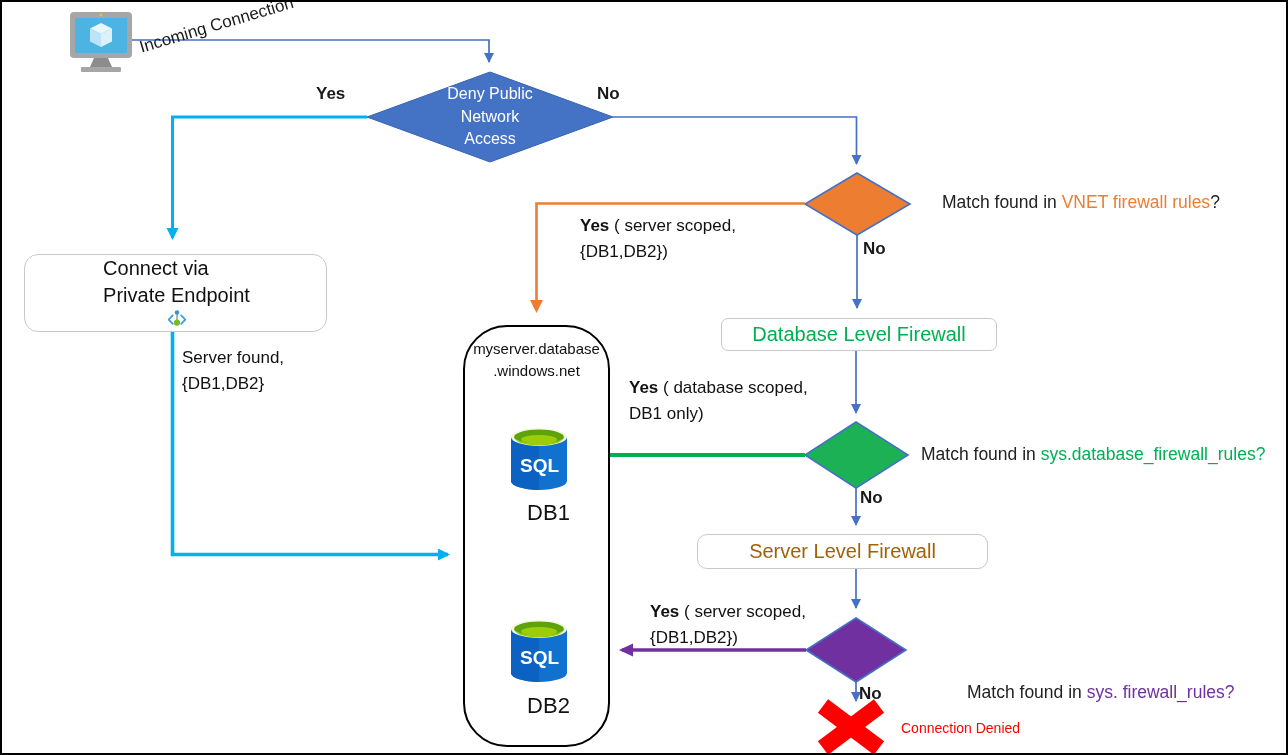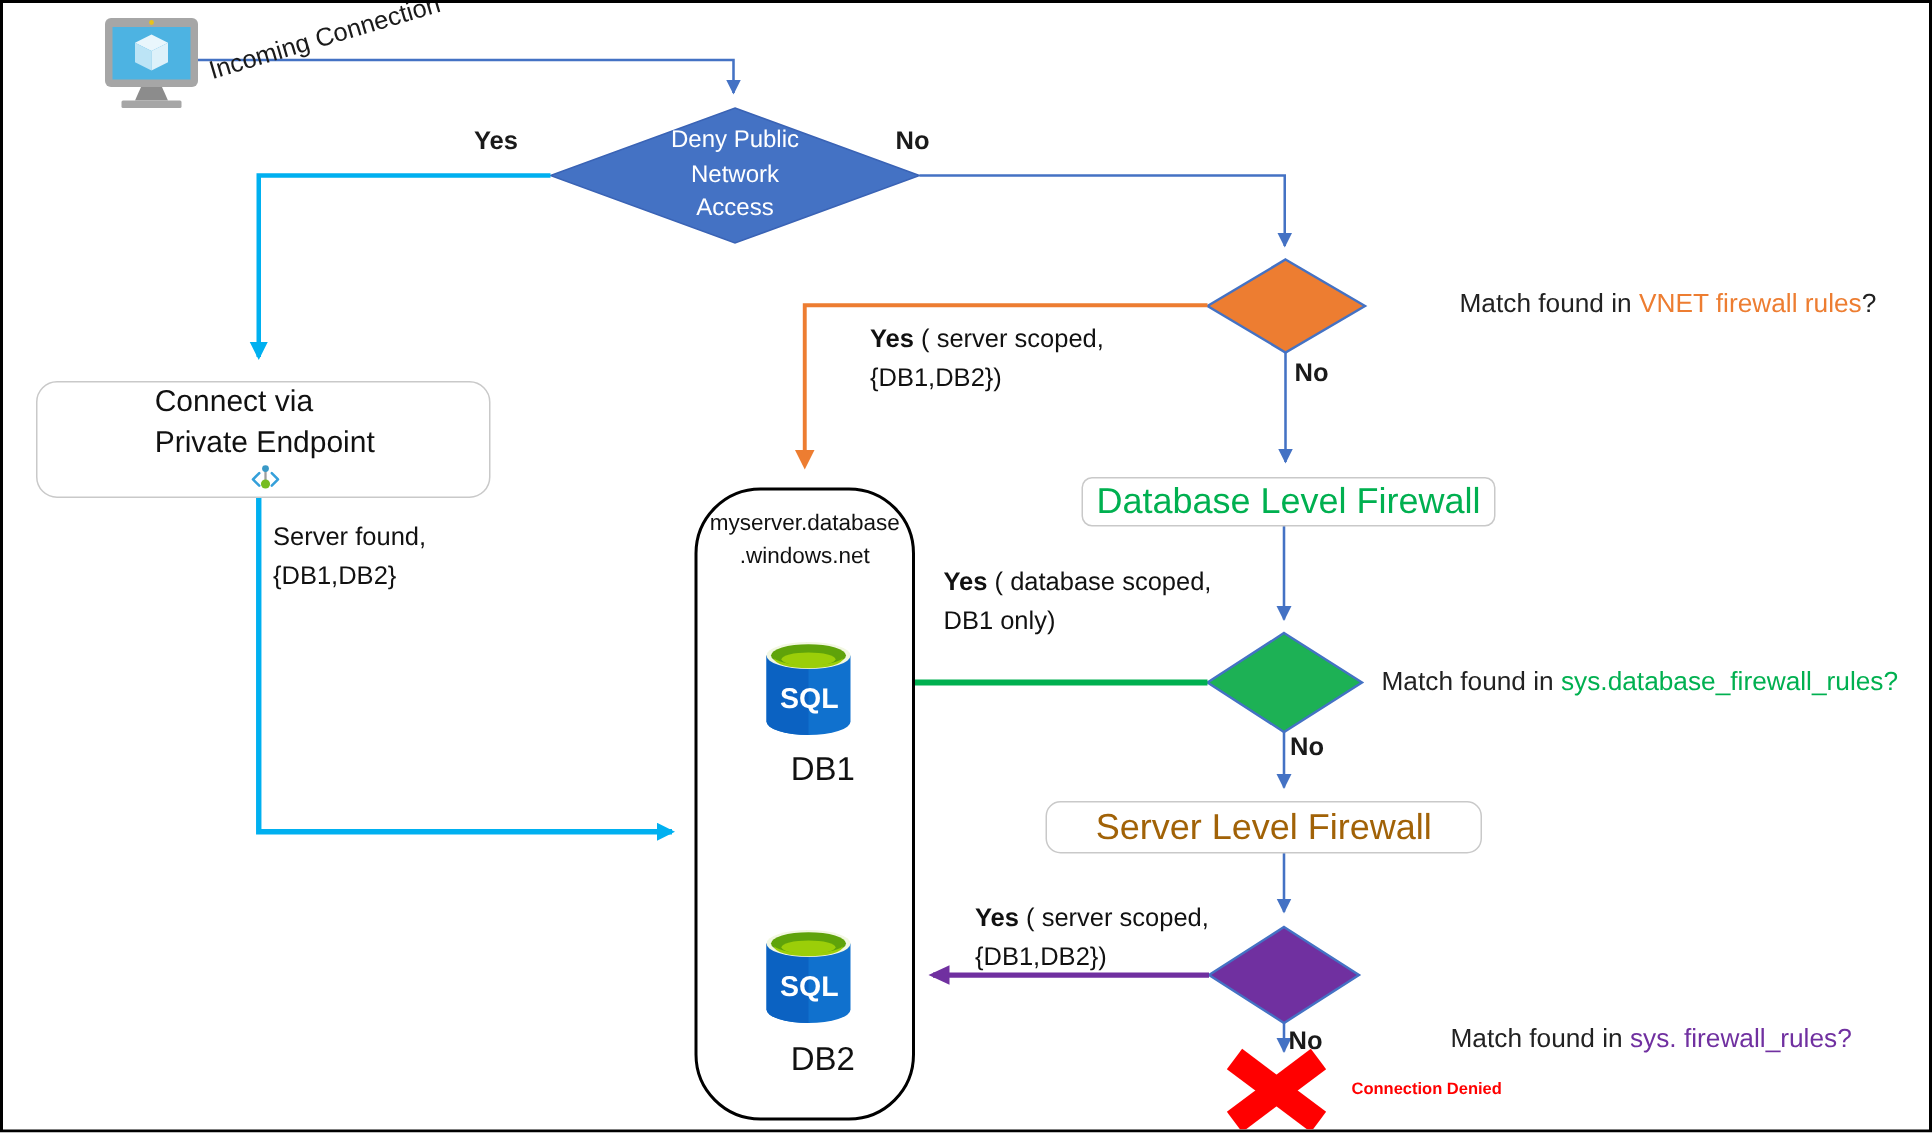--- a/index.html
+++ b/index.html
@@ -13,39 +13,39 @@
   .prewrap{white-space:pre-line;}
   .bold{font-weight:bold;}
   .yn{font-size:17px;font-weight:bold;color:#1a1a1a;}
   .diamond-text{
     display:flex;align-items:center;justify-content:center;text-align:center;
     color:#fff;font-size:16px;line-height:1.4;
   }
   .rounded-box{
     position:absolute;z-index:2;background:#fff;border:1.5px solid #c9c9c9;
     border-radius:7px;display:flex;align-items:center;justify-content:center;
-    font-size:24px;
+    font-size:20px;
   }
   .connect-box{
     position:absolute;z-index:2;background:#fff;border:1.5px solid #c9c9c9;
     border-radius:14px;display:flex;align-items:center;
     padding:0 14px 0 16px;box-sizing:border-box;
   }
   .connect-box .lbl{flex:1;font-size:20px;line-height:1.35;color:#111;}
   .db-container{
     position:absolute;z-index:2;background:#fff;border:2px solid #000;
     border-radius:44px;box-sizing:border-box;padding-left:12px;
   }
   .branch-label{font-size:17px;line-height:1.55;color:#111;}
   .question{font-size:17.5px;color:#222;white-space:nowrap;}
   .q-orange{color:#ED7D31;}
   .q-green{color:#00B050;}
   .q-purple{color:#7030A0;}
   .db-name{font-size:22px;color:#111;}
-  .denied{font-size:11px;font-weight:bold;color:#FF0000;white-space:nowrap;}
+  .denied{font-size:14px;font-weight:normal;color:#FF0000;white-space:nowrap;}
 </style>
 </head>
 <body>
 
 <div class="frame">
 
   <svg class="overlay" width="1284" height="751" viewBox="0 0 1284 751">
     <defs>
       <marker id="aBlue" markerUnits="userSpaceOnUse" markerWidth="12" markerHeight="12" refX="9" refY="5" orient="auto">
         <path d="M0,0 L10,5 L0,10 z" fill="#4472C4"></path>
@@ -160,21 +160,21 @@
       <path d="M6,12 a23,6.5 0 0 0 46,0 a25,7.5 0 0 1 -46,0 z" fill="#9BCE09"></path>
       <ellipse cx="29" cy="12.5" rx="18" ry="4.5" fill="#9BCE09"></ellipse>
       <text x="10" y="45" font-family="Liberation Sans, sans-serif" font-size="19" font-weight="bold" fill="#fff">SQL</text>
     </svg>
     <div class="db-name" style="position:absolute;top:366px;width:100%;text-align:center;">DB2</div>
   </div>
 
   <div class="txt branch-label prewrap" style="left:578px;top:211px;"><span class="bold">Yes</span><span> ( server scoped,
 {DB1,DB2})</span></div>
 
-  <div class="txt question" style="left:971px;top:190px;"><span>Match found in </span><span class="q-orange">VNET firewall rules</span><span>?</span></div>
+  <div class="txt question" style="left:940px;top:190px;"><span>Match found in </span><span class="q-orange">VNET firewall rules</span><span>?</span></div>
 
   <div class="txt yn" style="left:861px;top:237px;">No</div>
 
   <div class="rounded-box" style="left:719px;top:316px;width:274px;height:31px;color:#00B050;">Database Level Firewall</div>
 
   <div class="txt branch-label prewrap" style="left:627px;top:373px;"><span class="bold">Yes</span><span> ( database scoped,
 DB1 only)</span></div>
 
   <div class="txt question" style="left:919px;top:442px;"><span>Match found in </span><span class="q-green">sys.database_firewall_rules?</span></div>
 

